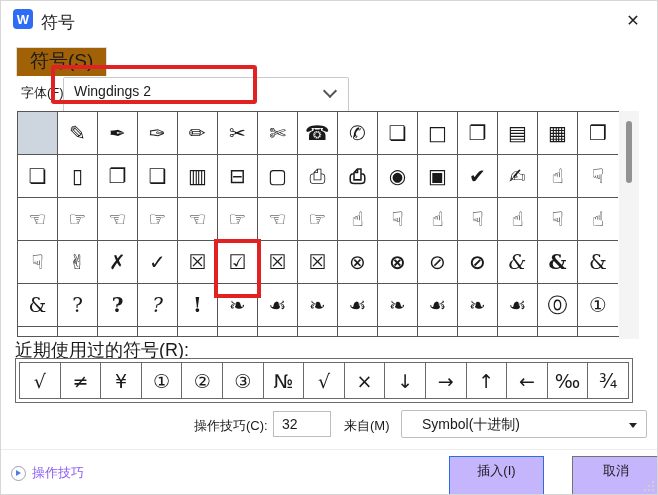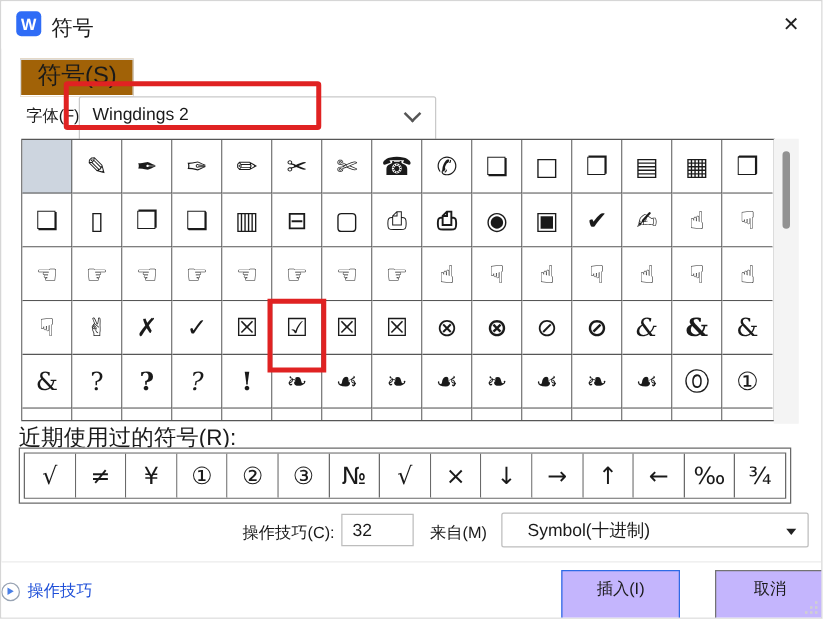--- a/index.html
+++ b/index.html
@@ -56,21 +56,21 @@
   .cc-input{position:absolute;left:272px;top:410px;width:58px;height:26px;border:1px solid #bdbdbd;
     font-size:14px;padding:0 0 0 8px;box-sizing:border-box;font-family:inherit;color:#1a1a1a;outline:none;}
   .from-label{position:absolute;left:343px;top:416px;font-size:13px;text-align:center;}
   .from-select{position:absolute;left:400px;top:409px;width:246px;height:28px;border:1px solid #bdbdbd;
     border-radius:2px;background:#fff;box-sizing:border-box;}
   .from-select .value{position:absolute;left:20px;top:5px;font-size:14px;}
   .caret{position:absolute;right:9px;top:12px;width:0;height:0;border-left:4px solid transparent;
     border-right:4px solid transparent;border-top:5px solid #222;}
   
   .footer{position:absolute;left:0;right:0;top:448px;bottom:0;border-top:1px solid #ececec;background:#fff;}
-  .tips{position:absolute;left:0;top:14px;display:flex;align-items:center;color:#1d4ed8;font-size:13px;}
+  .tips{position:absolute;left:10px;top:14px;display:flex;align-items:center;color:#8b5cf6;font-size:13px;}
   .play{width:15px;height:15px;border:1.5px solid #98a3b3;border-radius:50%;margin-right:6px;position:relative;box-sizing:border-box;}
   .play::after{content:"";position:absolute;left:4px;top:3px;width:0;height:0;border-left:5px solid #4a7fe6;
     border-top:3px solid transparent;border-bottom:3px solid transparent;}
   .btn{position:absolute;top:6px;height:42px;border-radius:0;background:#c4b5fd;font-size:13px;
     text-align:center;line-height:27px;box-sizing:border-box;}
   .btn-insert{left:448px;width:95px;border:1px solid #2e6be6;}
   .btn-cancel{left:571px;width:88px;border:1px solid #737373;}
   .grip{position:absolute;right:3px;bottom:3px;width:12px;height:12px;}
   .grip::after{content:"";position:absolute;right:0;bottom:0;width:2px;height:2px;background:#cfcfcf;
     box-shadow:-4px 0 0 #cfcfcf,-8px 0 0 #cfcfcf,0 -4px 0 #cfcfcf,-4px -4px 0 #cfcfcf,0 -8px 0 #cfcfcf;}

